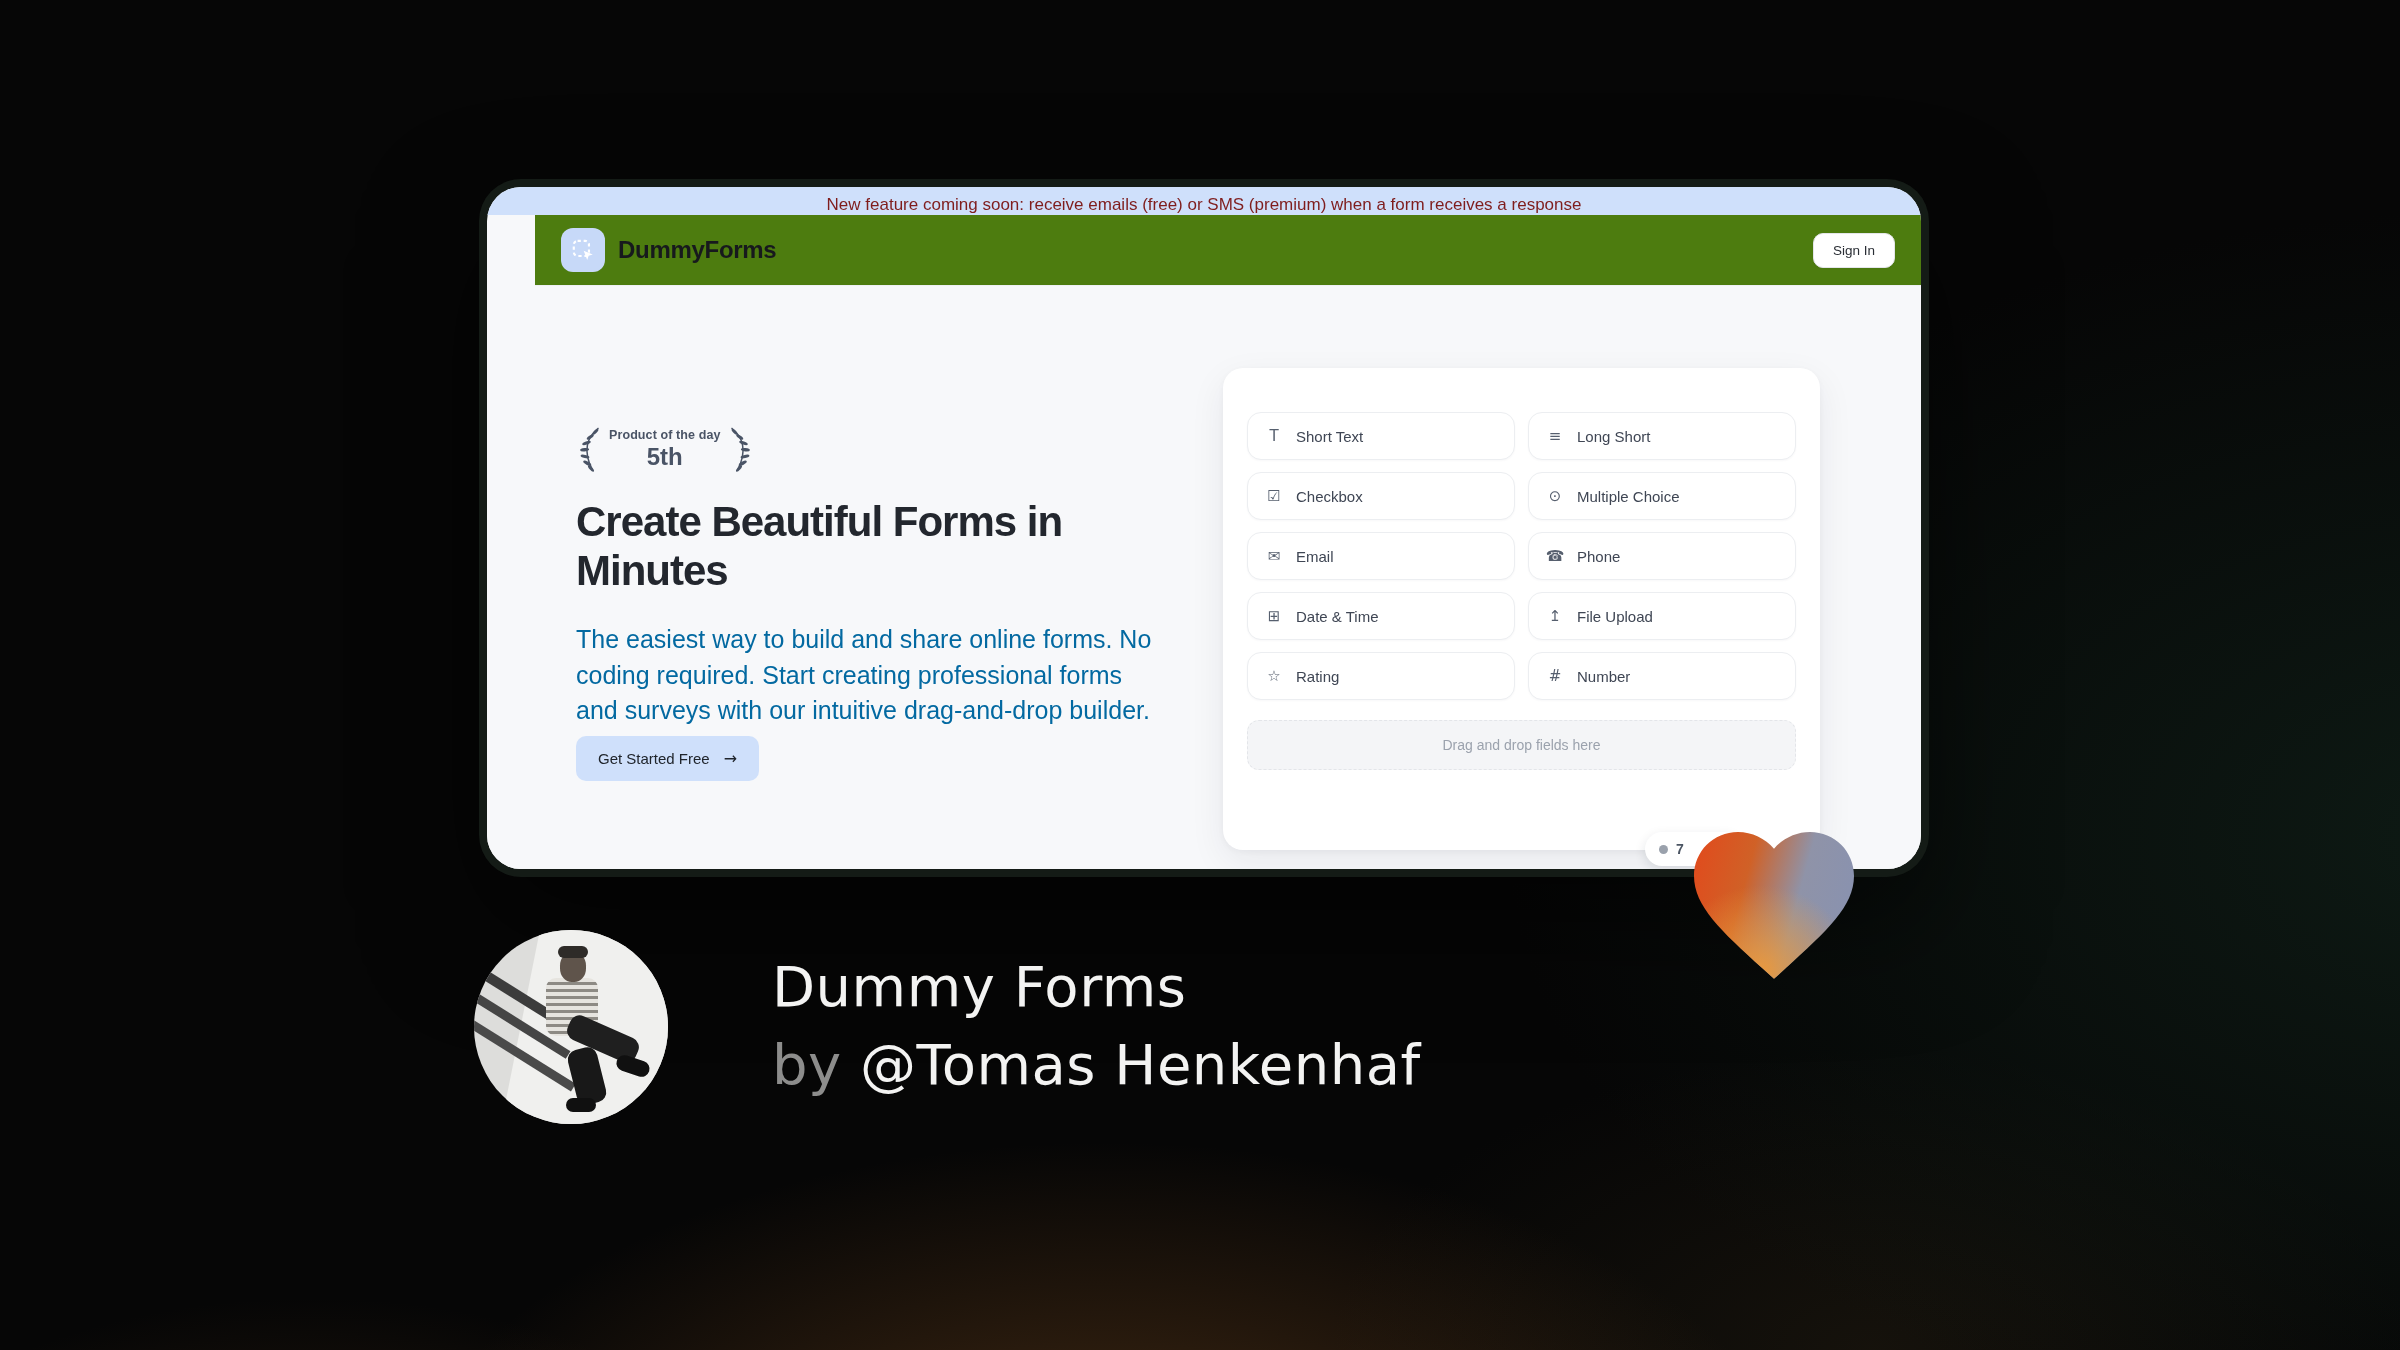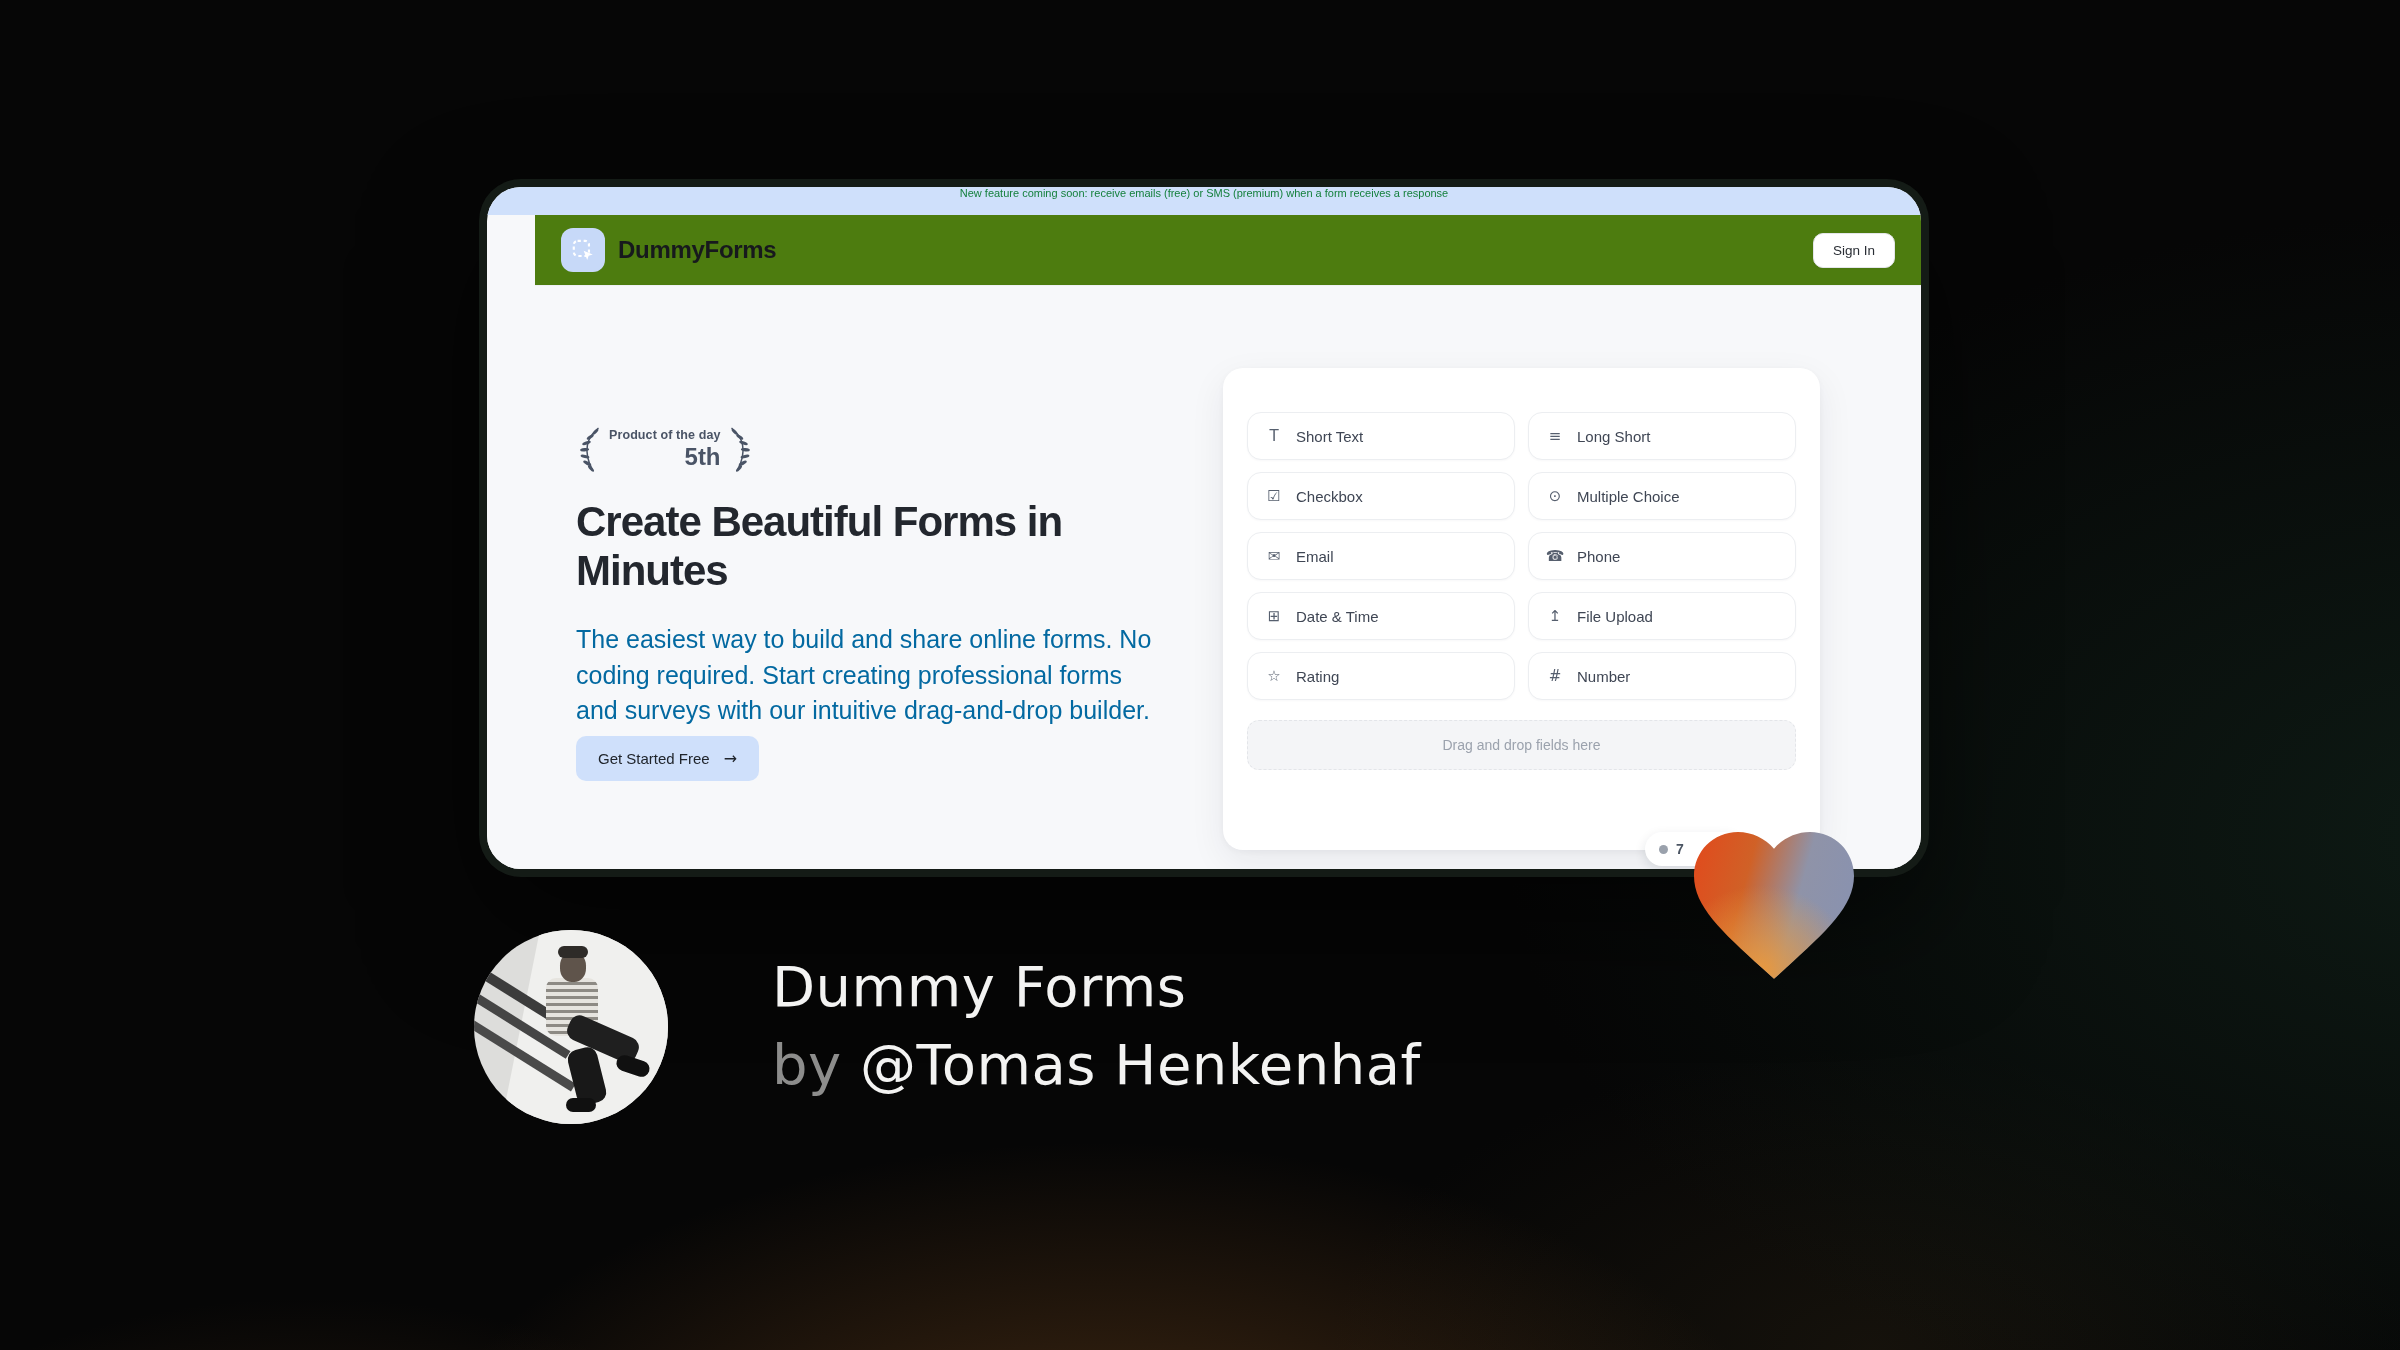--- a/index.html
+++ b/index.html
@@ -15,22 +15,22 @@
   }
 
   
   .window{
     position:absolute;left:487px;top:187px;width:1434px;height:682px;
     border-radius:34px;overflow:hidden;background:#f7f8fa;
     box-shadow:0 0 0 8px #141b16, 0 50px 120px rgba(0,0,0,.6);
     display:flex;flex-direction:column;
   }
   .banner{
-    height:28px;flex:0 0 28px;background:#cfe0fb;display:flex;align-items:flex-start;justify-content:center;
-    font-size:11px;color:#15803d;
+    height:28px;flex:0 0 28px;background:#cfe0fb;display:flex;align-items:flex-end;justify-content:center;
+    font-size:17px;color:#7f1d1d;
   }
   .appbar{
     height:70px;flex:0 0 70px;background:#4d7c0f;display:flex;align-items:center;
     padding:0 26px;border-bottom:1px solid #eef0f3;margin-left:48px;
   }
   .brand{display:flex;align-items:center;gap:13px;cursor:pointer;}
   .logo-tile{
     width:44px;height:44px;border-radius:12px;background:#c7d9f8;
     display:flex;align-items:center;justify-content:center;
   }
@@ -38,21 +38,21 @@
   .appbar-spacer{flex:1;}
   .signin-btn{
     background:#fff;border:1px solid #e4e6ea;border-radius:10px;padding:9px 19px;
     font-size:13.5px;color:#2a2e35;box-shadow:0 1px 2px rgba(20,30,50,.05);cursor:pointer;
   }
 
   .hero{position:relative;flex:1;background:#f7f8fa;}
 
   
   .potd-badge{position:absolute;left:89px;top:138px;display:flex;align-items:center;gap:6px;color:#4a5466;}
-  .potd-text{text-align:right;}
+  .potd-text{text-align:center;}
   .potd-line1{font-size:12.5px;font-weight:700;letter-spacing:.1px;}
   .potd-line2{font-size:24px;font-weight:700;margin-top:1px;}
   .laurel{color:#4a5466;}
   .laurel.right{transform:scaleX(-1);}
 
   .hero-title{
     position:absolute;left:89px;top:212px;width:580px;
     font-size:42px;line-height:1.16;font-weight:700;color:#23272e;letter-spacing:-1px;
   }
   .hero-par{

